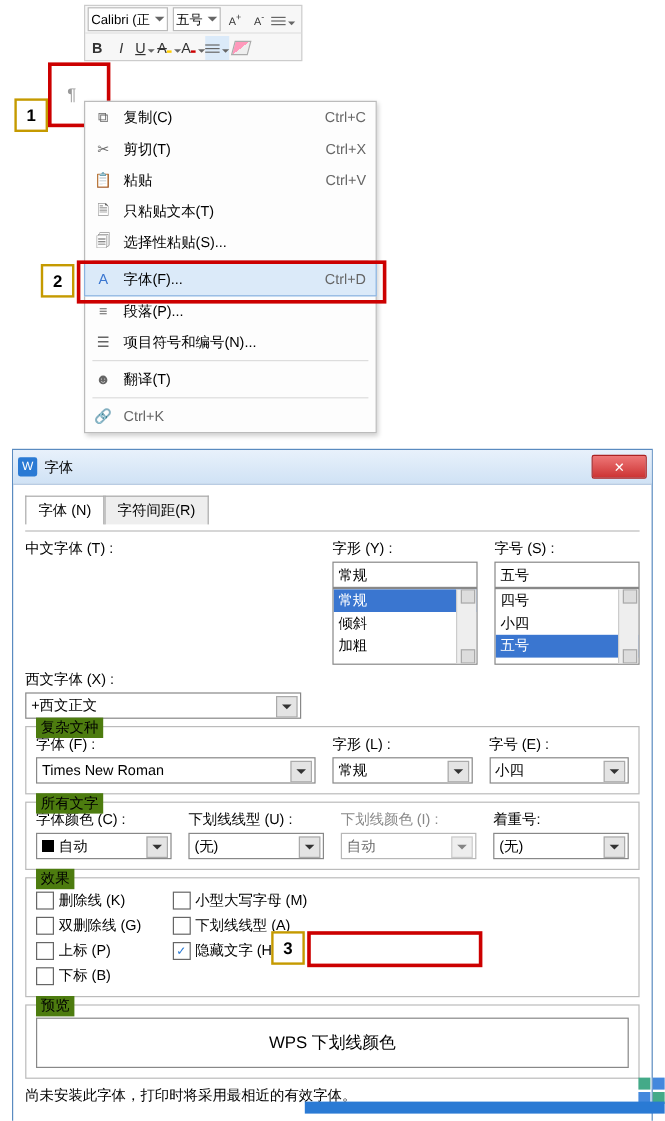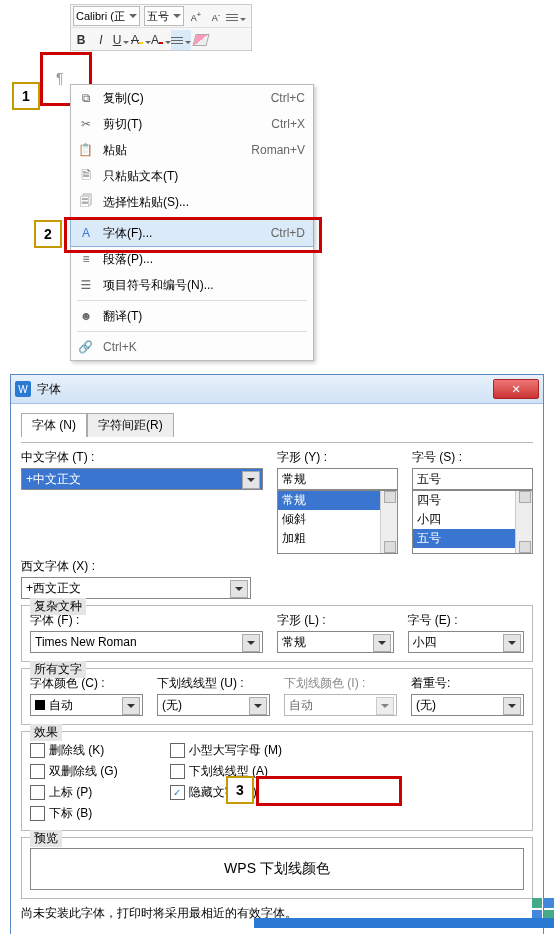--- a/index.html
+++ b/index.html
@@ -38,36 +38,36 @@
 .dialog{border:1px solid #5a8bc0;background:#fff}
 .titlebar{height:28px;background:linear-gradient(#e8f1fb,#d0e2f5);display:flex;align-items:center;padding:0 4px;border-bottom:1px solid #a8c0dd}
 .titlebar .wicon{width:16px;height:16px;background:#2a7ad4;border-radius:2px;color:#fff;font-size:10px;display:flex;align-items:center;justify-content:center;margin-right:6px}
 .titlebar .title{flex:1}
 .titlebar .closebtn{width:44px;height:18px;background:linear-gradient(#e77,#c33);border:1px solid #a22;border-radius:2px;color:#fff;display:flex;align-items:center;justify-content:center;font-size:11px}
 .dialog-body{padding:8px 10px}
 .tabs{display:flex;margin-bottom:4px}
 .tab{border:1px solid #aaa;padding:3px 10px;background:#fff;border-bottom:none;position:relative;top:1px}
 .tab.inactive{background:#eee}
 .fieldset{border:1px solid #bbb;padding:6px 8px 8px 8px;margin:6px 0;position:relative}
-.legend{position:absolute;top:-8px;left:8px;background:#e5e5e5;padding:0 4px;font-size:12px}
+.legend{position:absolute;top:-8px;left:8px;background:#4d7c0f;padding:0 4px;font-size:12px}
 .grid{display:flex;gap:14px}
 .col{flex:1}
 .label{margin-bottom:2px}
 .select{border:1px solid #888;height:20px;display:flex;align-items:center;padding:0 4px;background:#fff;position:relative}
 .select.selected{background:#3a76d0;color:#fff}
 .select .arrow{position:absolute;right:2px;top:2px;width:16px;height:16px;background:#e4e4e4;border:1px solid #aaa;display:flex;align-items:center;justify-content:center}
 .select .arrow::after{content:"";border-left:4px solid transparent;border-right:4px solid transparent;border-top:4px solid #333}
 .listbox{border:1px solid #888;height:62px;overflow:hidden;background:#fff;position:relative}
 .listbox .item{padding:1px 4px}
 .listbox .item.hl{background:#3a76d0;color:#fff}
 .scrollbar{position:absolute;right:0;top:0;bottom:0;width:16px;background:#eee;border-left:1px solid #ccc}
 .scrollbar::before,.scrollbar::after{content:"";position:absolute;left:3px;width:10px;height:10px;background:#ddd;border:1px solid #aaa}
 .scrollbar::before{top:0}
 .scrollbar::after{bottom:0}
-.checkgrid{display:flex;gap:52px;margin-top:4px}
+.checkgrid{display:flex;gap:26px;margin-top:4px}
 .checkcol{display:flex;flex-direction:column;gap:4px}
 .chk{display:flex;align-items:center;gap:4px}
 .chkbox{width:13px;height:13px;border:1px solid #666;background:#fff;display:inline-flex;align-items:center;justify-content:center;font-size:10px;color:#2a7ad4}
 .red-box3{position:absolute;border:3px solid #c00;pointer-events:none}
 .preview-box{border:1px solid #888;height:40px;margin-top:4px;display:flex;align-items:center;justify-content:center;font-size:14px}
 .note{margin:6px 0;font-size:12px}
 
 .watermark{position:absolute;top:894px;right:0;display:flex;align-items:center;gap:6px}
 .watermark .logo{display:grid;grid-template-columns:10px 10px;grid-template-rows:10px 10px;gap:2px}
 .watermark .logo span:nth-child(1){background:#4a8}
@@ -142,21 +142,21 @@
         <span class="ctx-shortcut">Ctrl+C</span>
       </div>
   <div class="ctx-item">
         <span class="ctx-icon">✂</span>
         <span class="ctx-label">剪切(T)</span>
         <span class="ctx-shortcut">Ctrl+X</span>
       </div>
   <div class="ctx-item">
         <span class="ctx-icon">📋</span>
         <span class="ctx-label">粘贴</span>
-        <span class="ctx-shortcut">Roman+V</span>
+        <span class="ctx-shortcut">Ctrl+V</span>
       </div>
   <div class="ctx-item">
         <span class="ctx-icon">🗎</span>
         <span class="ctx-label">只粘贴文本(T)</span>
       </div>
   <div class="ctx-item">
         <span class="ctx-icon">🗐</span>
         <span class="ctx-label">选择性粘贴(S)...</span>
       </div>
   <div class="ctx-sep"></div>
@@ -199,24 +199,20 @@
   <div class="dialog-body">
     <div class="tabs">
       <div class="tab">字体 (N)</div>
       <div class="tab inactive">字符间距(R)</div>
     </div>
     <div class="linesep"></div>
 
     <div class="grid">
       <div class="col" style="flex:2">
         <div class="label">中文字体 (T) :</div>
-        <div class="select selected">
-                <span>+中文正文</span>
-                <span class="arrow"></span>
-              </div>
       </div>
       <div class="col">
         <div class="label">字形 (Y) :</div>
         <div class="select">
                 <span>常规</span>
               </div>
         <div class="listbox">
           <div class="item hl">常规</div>
           <div class="item">倾斜</div>
           <div class="item">加粗</div>

